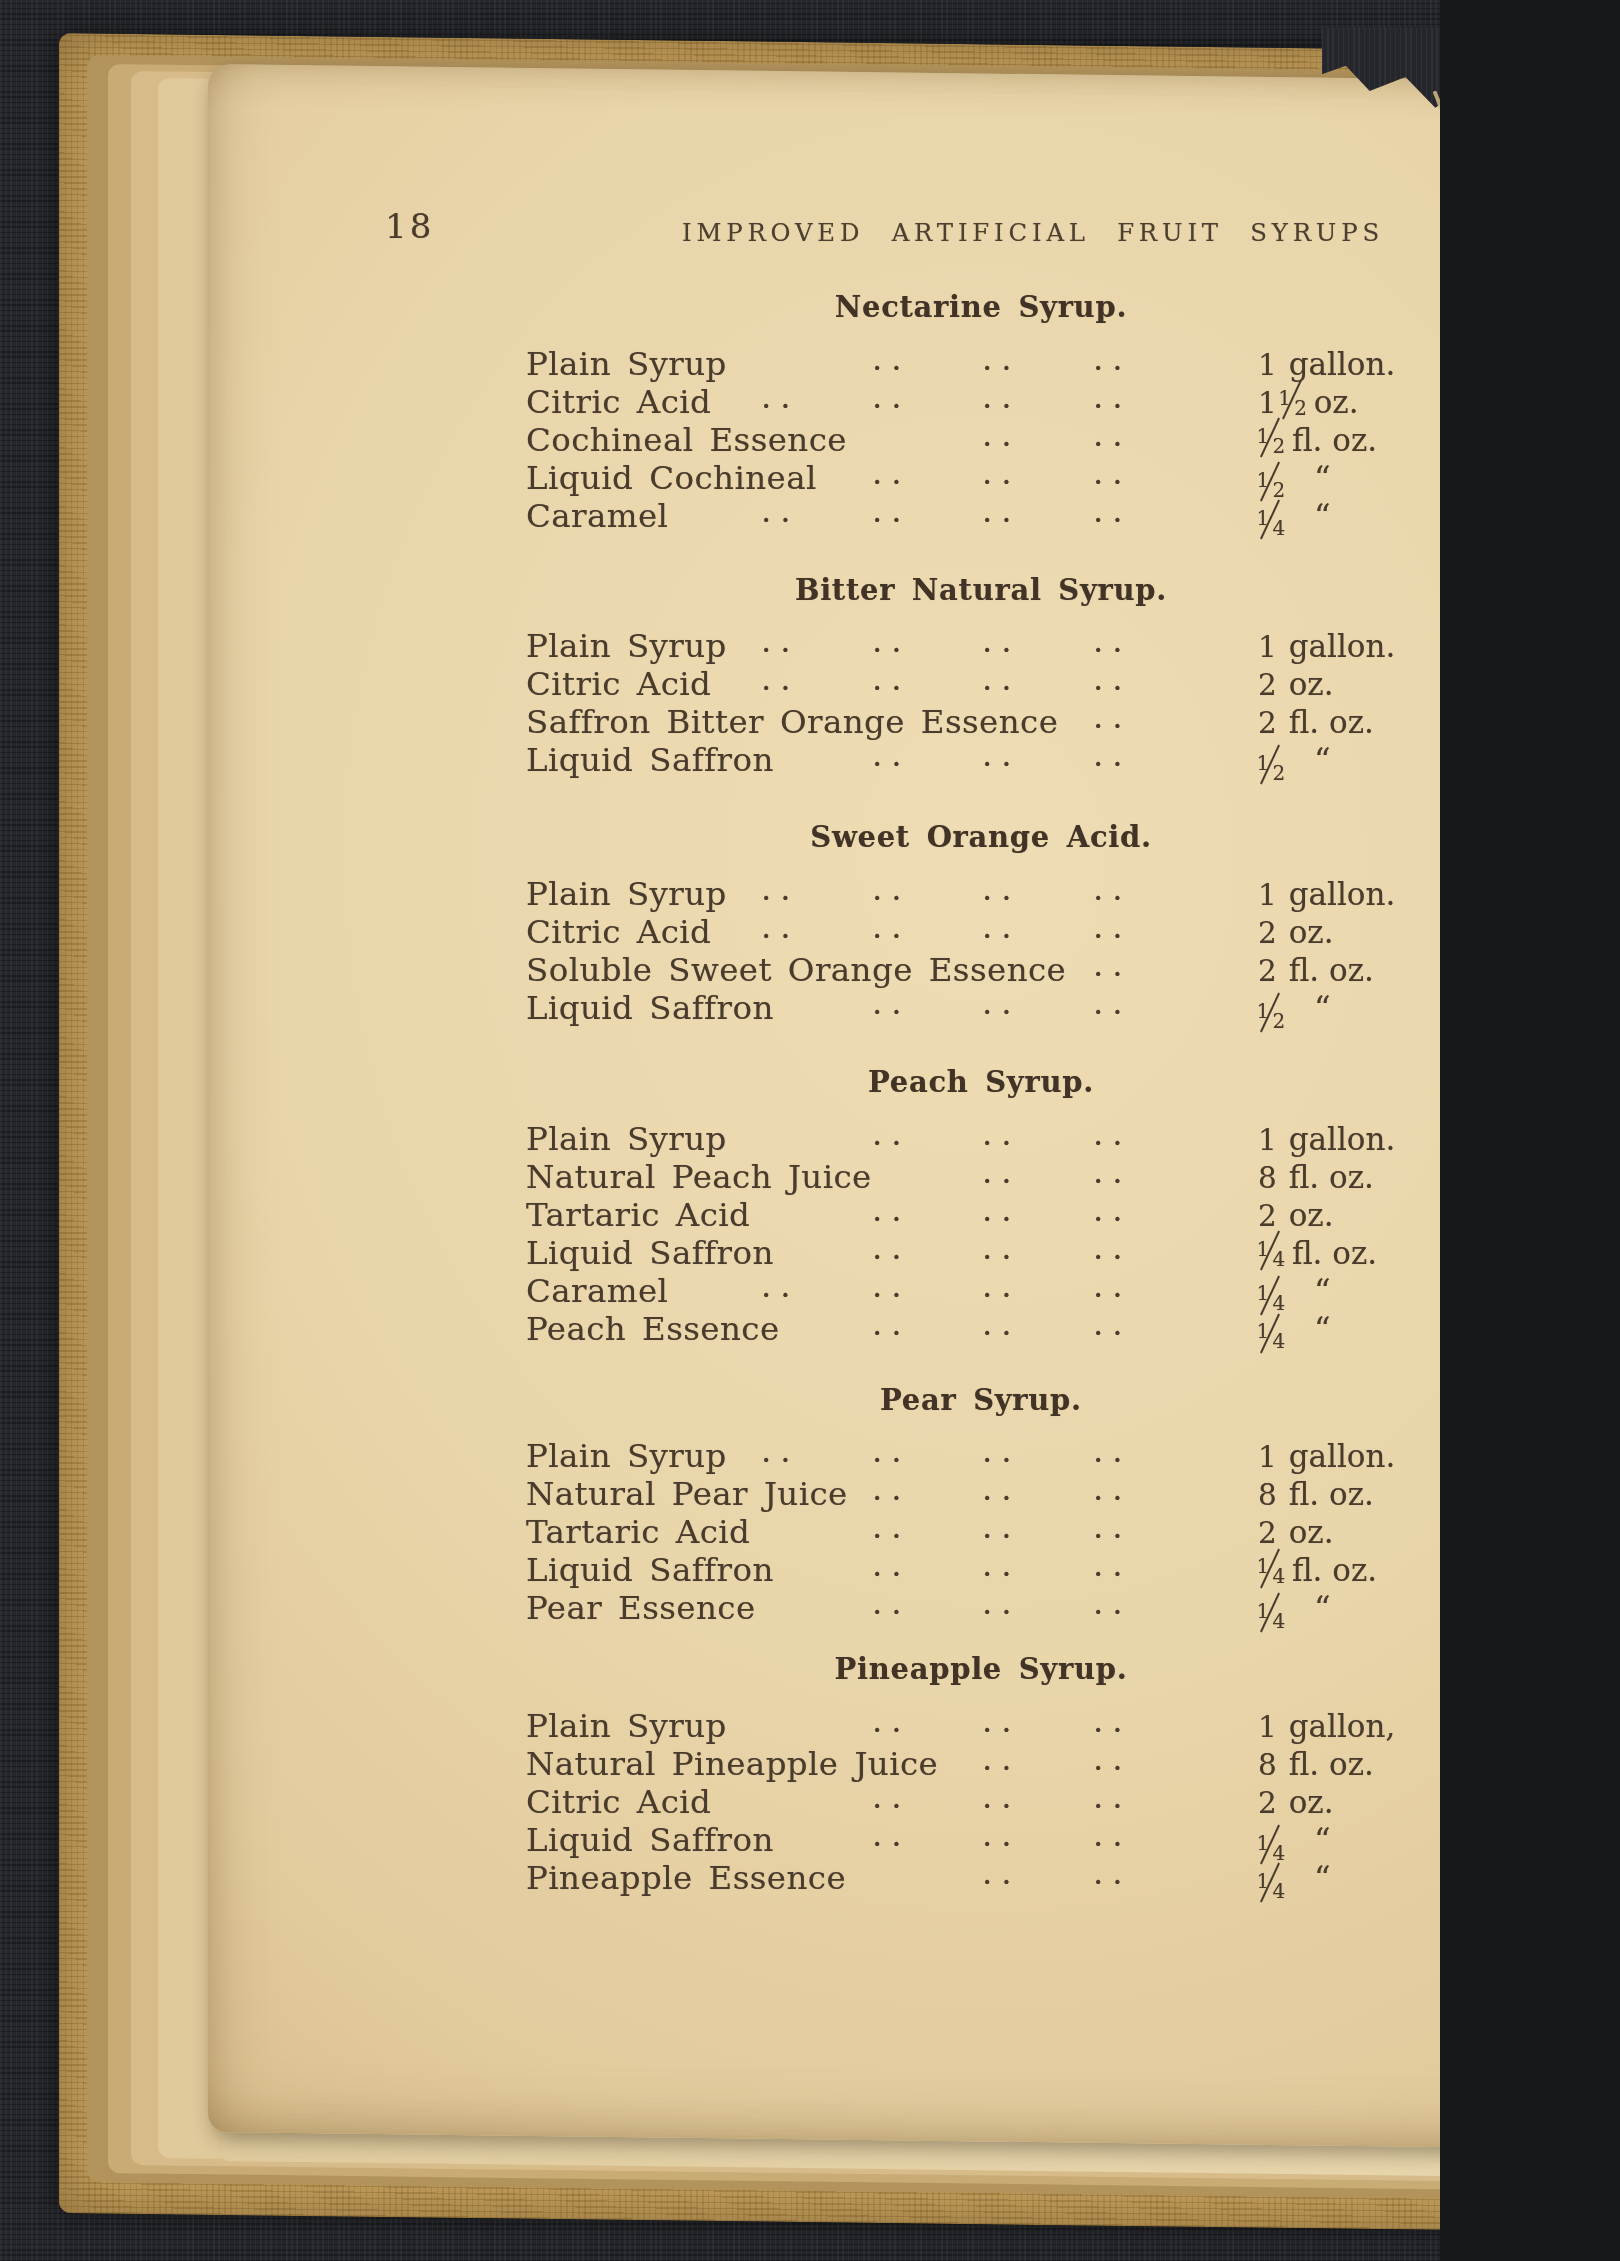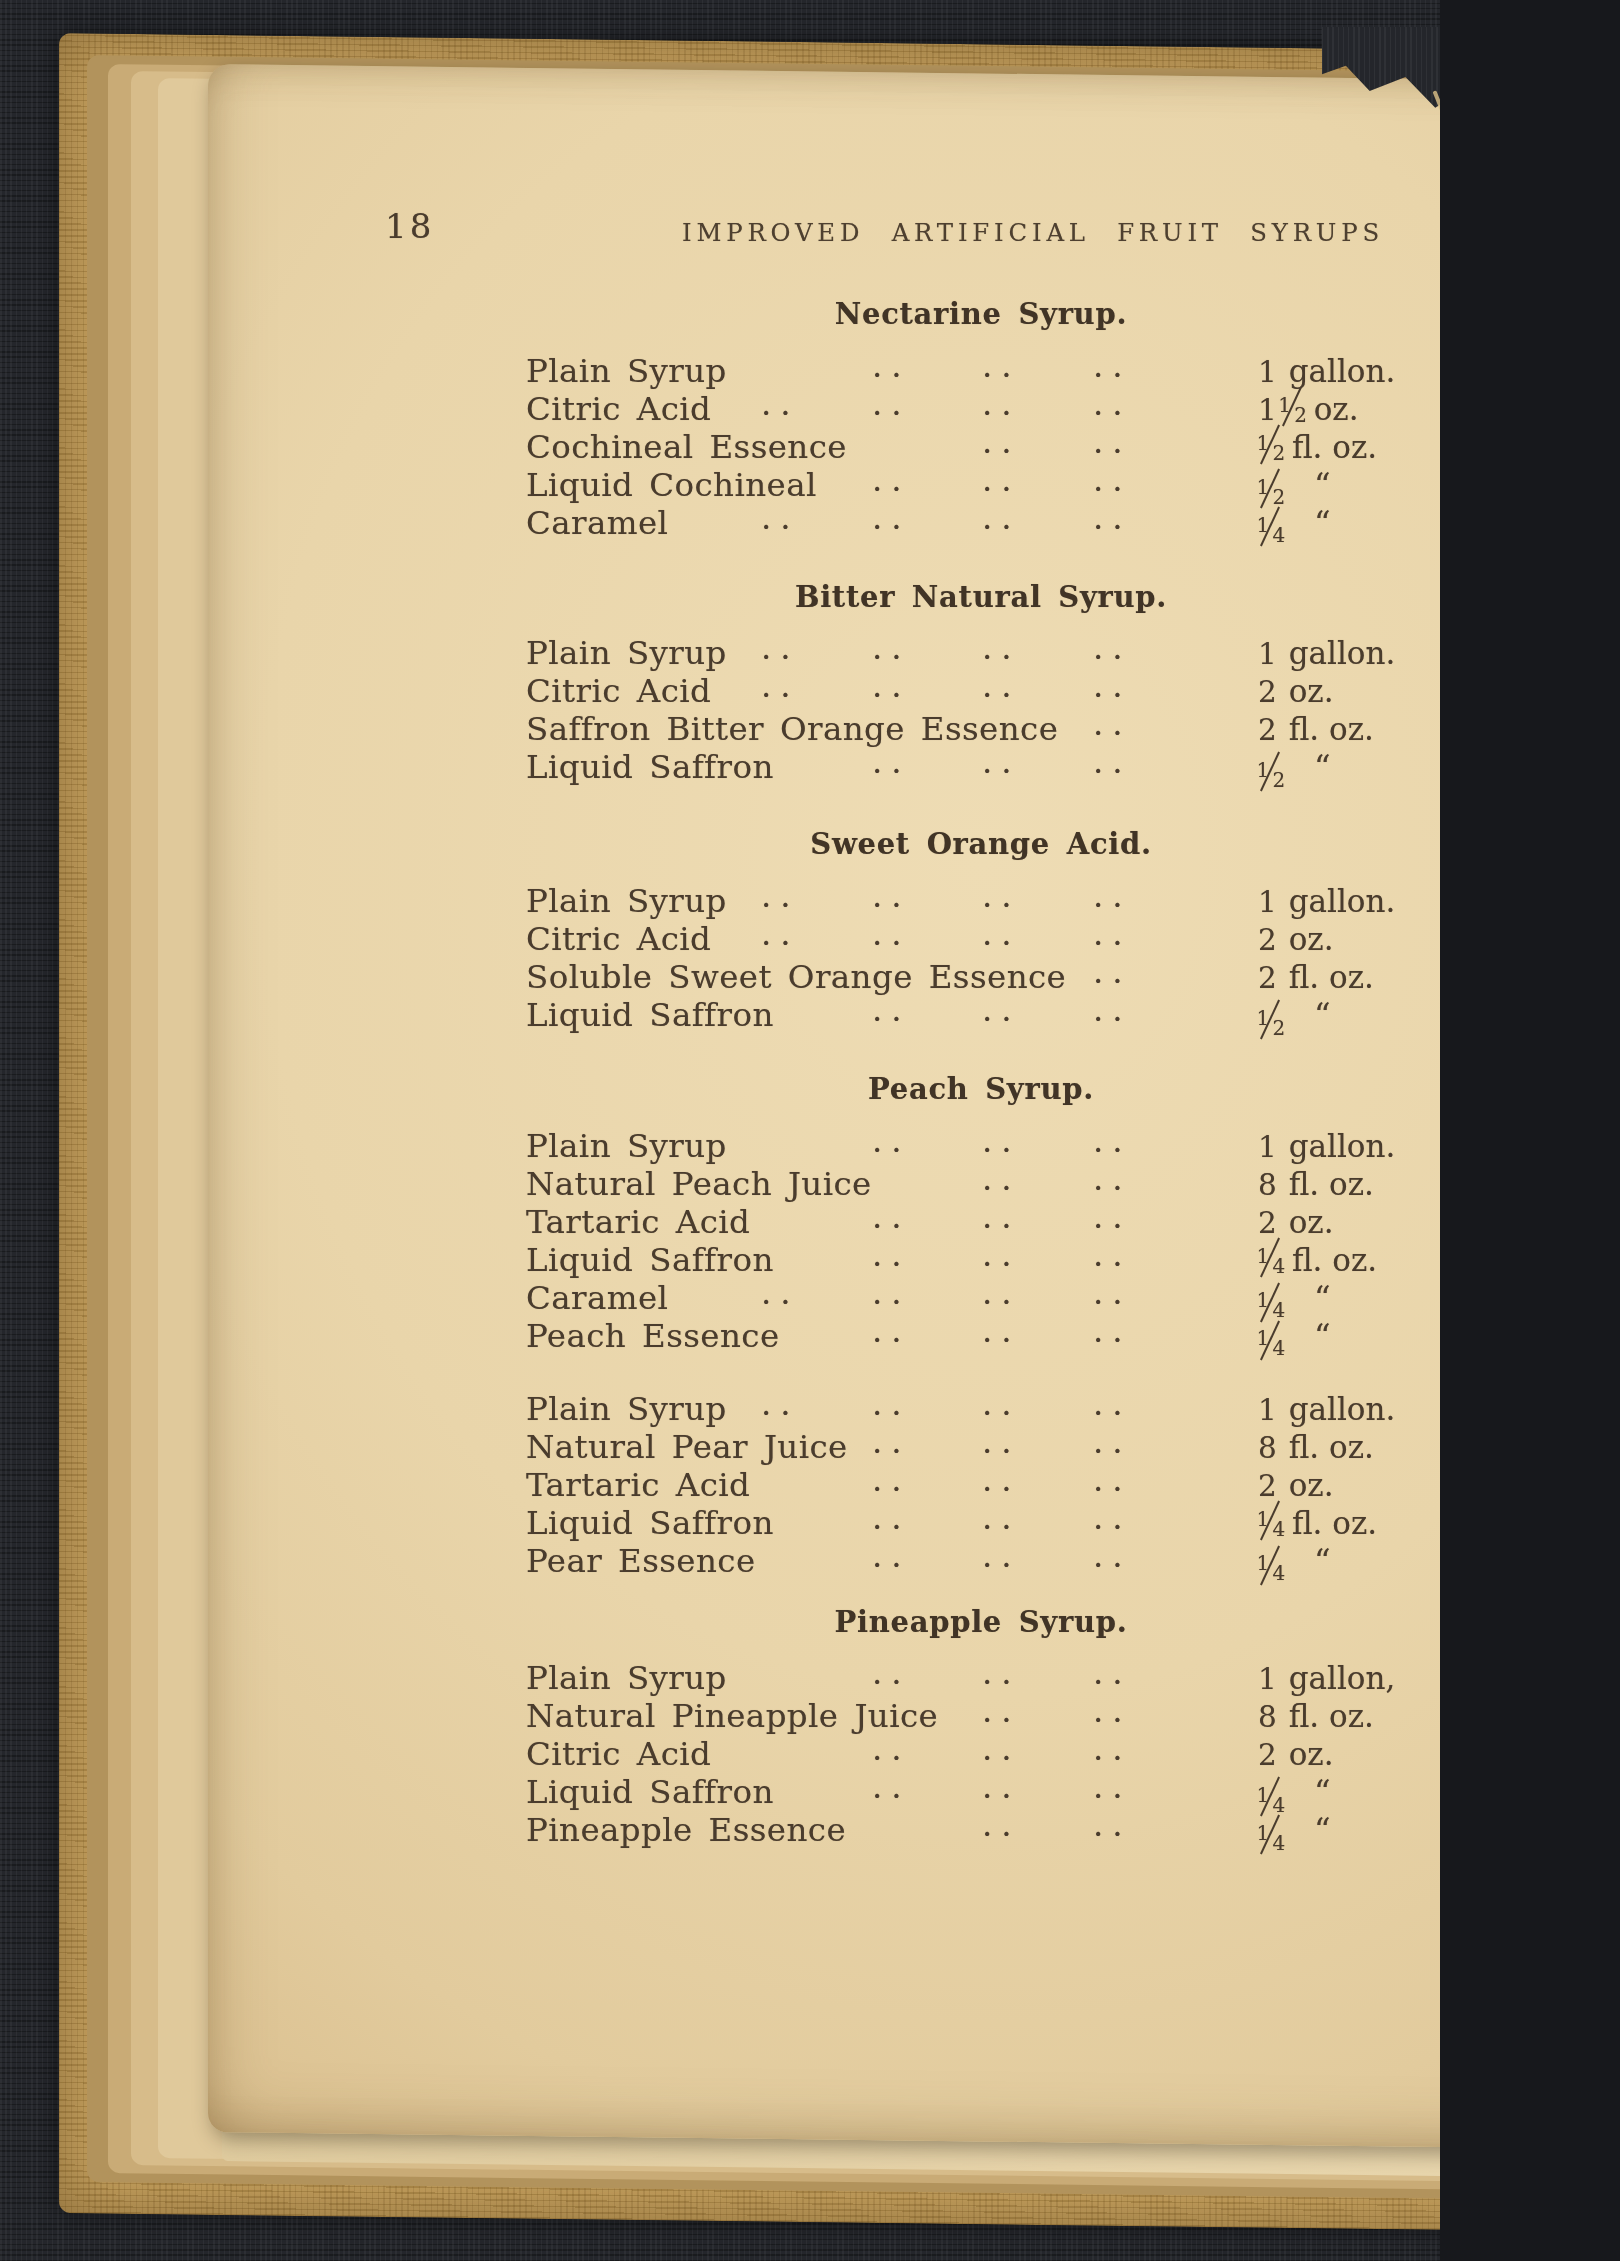--- a/index.html
+++ b/index.html
@@ -40,21 +40,21 @@
                inset 0 19px 44px -25px rgba(120,90,40,.35),
                4.4px 7.4px 19px rgba(30,20,5,.35);}
   .gutter{position:absolute;left:1509px;top:44px;width:86px;height:2127px;
     background:linear-gradient(90deg, rgba(80,50,10,0) 0%, rgba(96,64,20,.22) 38%, rgba(58,34,4,.42) 62%, rgba(80,50,10,.08) 100%);}
   
   .content{position:absolute;left:208px;top:64px;width:1334px;height:2068px;color:#4a3c2d;}
   .pageno{position:absolute;left:177px;top:142px;font-size:34px;letter-spacing:3px;
     text-shadow:0 0 0.7px rgba(74,60,45,.5);}
   .runhead{position:absolute;left:474px;top:154px;font-size:24.4px;letter-spacing:4.8px;word-spacing:14.8px;
     color:#4e4030;text-shadow:0 0 0.7px rgba(74,60,45,.45);}
-  .column{position:absolute;left:318px;top:233px;width:929px;text-shadow:0 0 0.7px rgba(74,60,45,.42);}
+  .column{position:absolute;left:318px;top:226px;width:929px;text-shadow:0 0 0.7px rgba(74,60,45,.42);}
   .section{margin-top:38px;}
   .section:first-of-type{margin-top:0;}
   .section:nth-of-type(3){margin-top:41px;}
   .section:nth-of-type(5){margin-top:35px;}
   .section:nth-of-type(6){margin-top:25px;}
   .title{font-size:29px;font-weight:700;text-align:center;margin-left:-19px;margin-bottom:20.7px;
     letter-spacing:0.7px;word-spacing:5.9px;color:#413426;}
   .row{position:relative;height:38px;font-size:32.5px;line-height:38px;white-space:nowrap;}
   .name{position:absolute;left:0;top:0;letter-spacing:0.4px;word-spacing:5.2px;}
   .dotg{position:absolute;top:-5.2px;line-height:38px;font-size:32.5px;letter-spacing:8.9px;}
@@ -231,20 +231,21 @@
           </div>
           <div class="row">
             <span class="name">Peach Essence</span>
             <span class="dotg" style="left: 346px;">..</span>
             <span class="dotg" style="left: 456px;">..</span>
             <span class="dotg" style="left: 567px;">..</span>
             <span class="qty"><span class="fr"><i class="fn">1</i><i class="sl"></i><i class="fd">4</i></span><span class="unit ditto">“</span></span>
           </div>
         </div>
         <div class="section">
+          <div class="title">Pear Syrup.</div>
           <div class="row">
             <span class="name">Plain Syrup</span>
             <span class="dotg" style="left: 235px;">..</span>
             <span class="dotg" style="left: 346px;">..</span>
             <span class="dotg" style="left: 456px;">..</span>
             <span class="dotg" style="left: 567px;">..</span>
             <span class="qty"><span class="whole">1</span><span class="unit">gallon.</span></span>
           </div>
           <div class="row">
             <span class="name">Natural Pear Juice</span>

